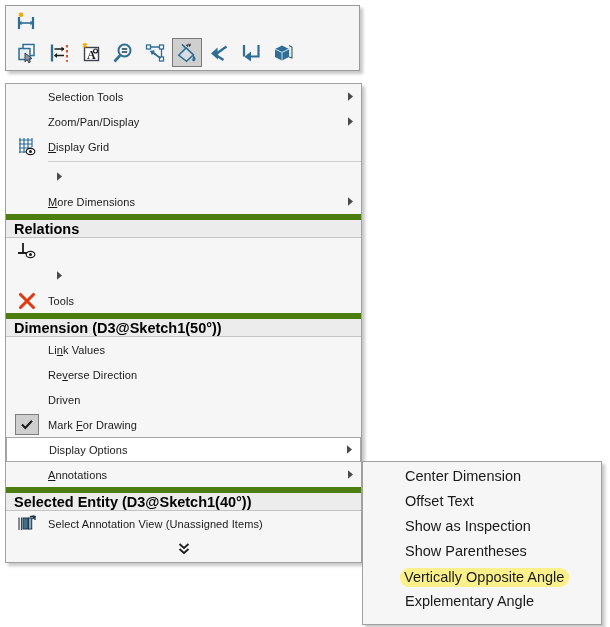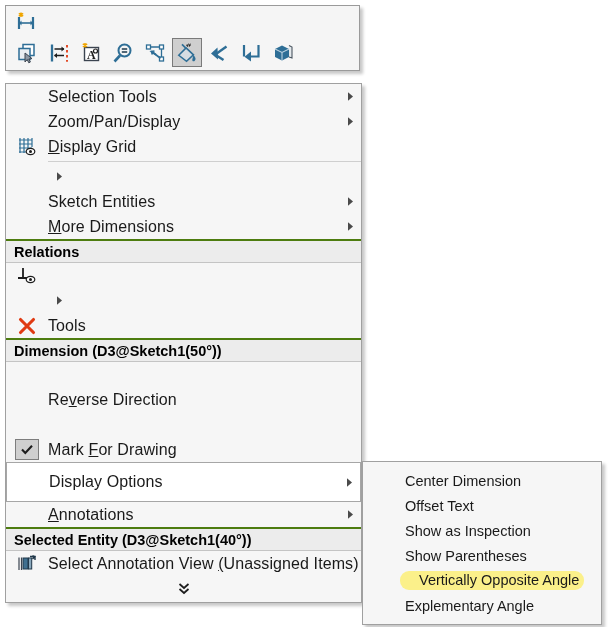--- a/index.html
+++ b/index.html
@@ -64,28 +64,28 @@
     box-shadow: 3px 3px 3px rgba(0,0,0,0.22);
     padding: 0;
   }
 
   .menu-item {
     position: relative;
     display: flex;
     align-items: center;
     height: 25px;
     padding: 0 0 0 0;
-    font-size: 16px;
+    font-size: 11px;
     color: #1a1a1a;
     background: transparent;
   }
   .menu-item.highlight {
     background: #ffffff;
     border: 1px solid #a6a6a6;
-    height: 40px;
+    height: 25px;
   }
   .item-icon {
     width: 42px;
     min-width: 42px;
     height: 25px;
     display: flex;
     align-items: center;
     justify-content: center;
   }
   .item-icon svg { display: block; }
@@ -105,21 +105,21 @@
     justify-content: center;
     color: #555;
   }
   .arrow svg { display: block; }
 
   .section-header {
     display: flex;
     align-items: center;
     height: 24px;
     background: #ececec;
-    border-top: 2px solid #4d7c0f;
+    border-top: 6px solid #4d7c0f;
     border-bottom: 1px solid #c4c4c4;
     font-size: 14.5px;
     font-weight: bold;
     color: #000;
     padding-left: 8px;
     white-space: nowrap;
   }
 
   .separator {
     height: 1px;
@@ -151,30 +151,30 @@
     left: 362px;
     top: 461px;
     width: 240px;
     background: #f6f6f6;
     border: 1px solid #a0a0a0;
     box-shadow: 3px 3px 3px rgba(0,0,0,0.22);
     padding: 6px 0 6px 0;
   }
   .sub-item {
     display: flex;
-    align-items: center;
+    align-items: flex-start;
     height: 25px;
     padding-left: 42px;
     font-size: 14.5px;
     color: #1a1a1a;
   }
   .sub-item .hl {
     background: #fbf08a;
     border-radius: 9px;
-    padding: 1px 5px 2px 19px;
+    padding: 1px 5px 2px 4px;
     margin-left: -5px;
   }
 </style>
 </head>
 <body>
 
 <div id="root">
 
   <div class="toolbar">
 
@@ -330,29 +330,20 @@
       <div class="menu-item">
         <span class="item-icon"></span>
         <span class="arrow">
           <svg width="9" height="11" viewBox="0 0 9 11">
             <path d="M2 1.2 L7 5.5 L2 9.8 Z" fill="#4a4a4a"></path>
           </svg>
         </span>
       </div>
       <div class="menu-item">
         <span class="item-icon"></span>
-        <span class="item-label">Sketch Entities</span>
-        <span class="arrow">
-          <svg width="9" height="11" viewBox="0 0 9 11">
-            <path d="M2 1.2 L7 5.5 L2 9.8 Z" fill="#4a4a4a"></path>
-          </svg>
-        </span>
-      </div>
-      <div class="menu-item">
-        <span class="item-icon"></span>
         <span class="item-label"><span class="acc">M</span>ore Dimensions</span>
         <span class="arrow">
           <svg width="9" height="11" viewBox="0 0 9 11">
             <path d="M2 1.2 L7 5.5 L2 9.8 Z" fill="#4a4a4a"></path>
           </svg>
         </span>
       </div>
       <div class="section-header">
         <span>Relations</span>
       </div>
@@ -381,29 +372,31 @@
           </svg>
         </span>
         <span class="item-label">Tools</span>
         <span class="arrow"></span>
       </div>
       <div class="section-header">
         <span>Dimension (D3@Sketch1(50°))</span>
       </div>
       <div class="menu-item">
         <span class="item-icon"></span>
+        <span class="item-label">Li<span class="acc">n</span>k Values</span>
         <span class="arrow"></span>
       </div>
       <div class="menu-item">
         <span class="item-icon"></span>
         <span class="item-label">Re<span class="acc">v</span>erse Direction</span>
         <span class="arrow"></span>
       </div>
       <div class="menu-item">
         <span class="item-icon"></span>
+        <span class="item-label">Driven</span>
         <span class="arrow"></span>
       </div>
       <div class="menu-item">
         <span class="item-icon">
           <div class="checkbox-btn">
             <svg width="14" height="12" viewBox="0 0 14 12">
               <path d="M2 5.5 L5.3 9 L12 1.8" fill="none" stroke="#1d1d1d" stroke-width="2.1"></path>
             </svg>
           </div>
         </span>

